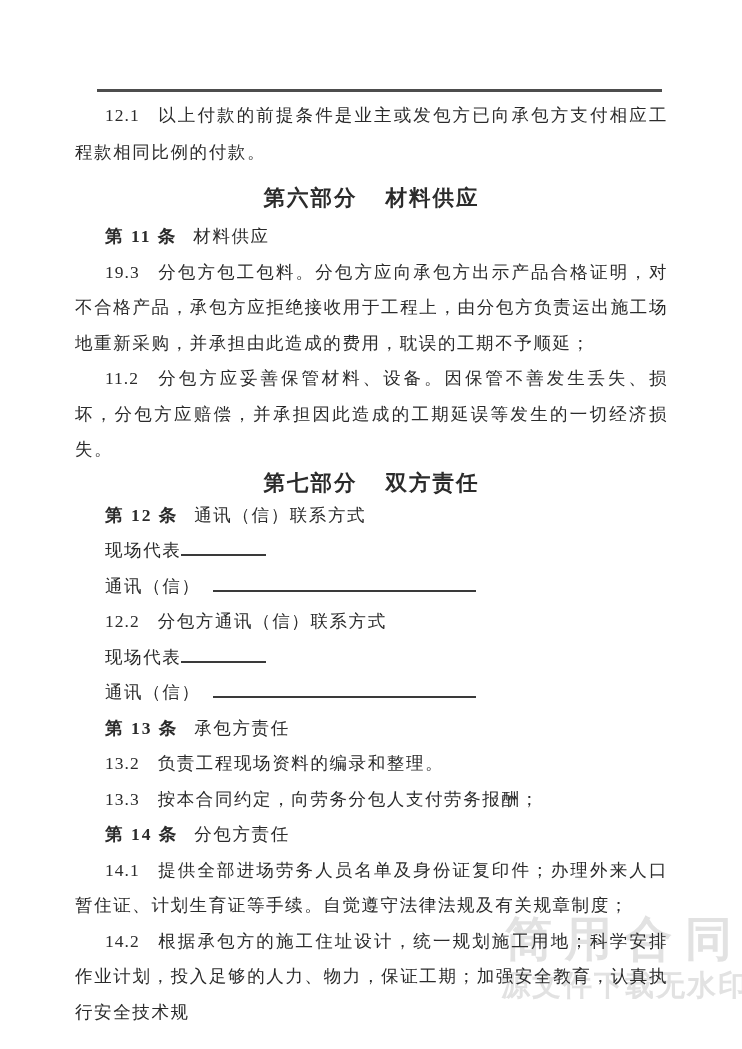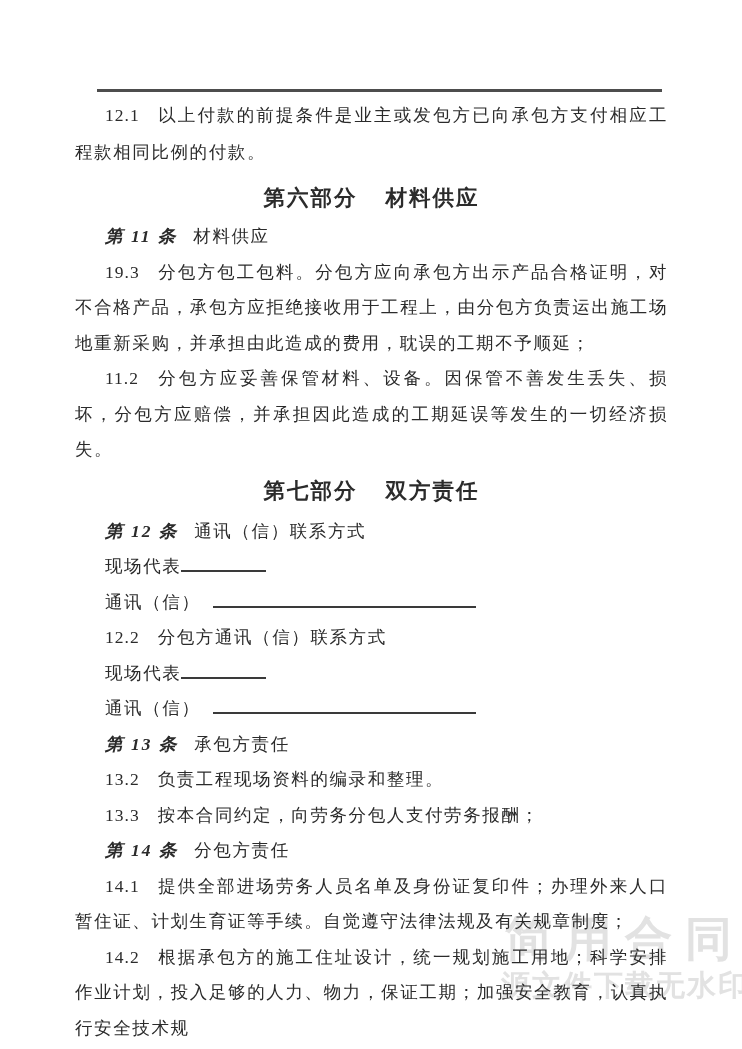--- a/index.html
+++ b/index.html
@@ -33,24 +33,24 @@
   .para.first{ line-height:37px; margin-top:5px; }
   .num{ margin-right:18px; letter-spacing:1px; }
   .sec-heading{
     margin:12px 0 6px 0;
     font-size:21.5px;
     font-weight:bold;
     line-height:30px;
     text-align:center;
     letter-spacing:2px;
   }
-  .sec-heading.second{ margin:8px; }
+  .sec-heading.second{ margin:0; }
   .sec-name{ margin-left:28px; }
   .clause{ text-indent:30px; }
-  .clause-label{ font-weight:bold; letter-spacing:2px;font-style:italic; }
+  .clause-label{ font-weight:bold; letter-spacing:2px; }
   .clause-title{ margin-left:16px; }
   .fieldrow{ text-indent:30px; }
   .blank{
     display:inline-block;
     border-bottom:2px solid #3a3a3a;
     height:16px;
     vertical-align:baseline;
   }
   .blank.short{ width:85px; }
   .blank.long{ width:263px; margin-left:12px; }

